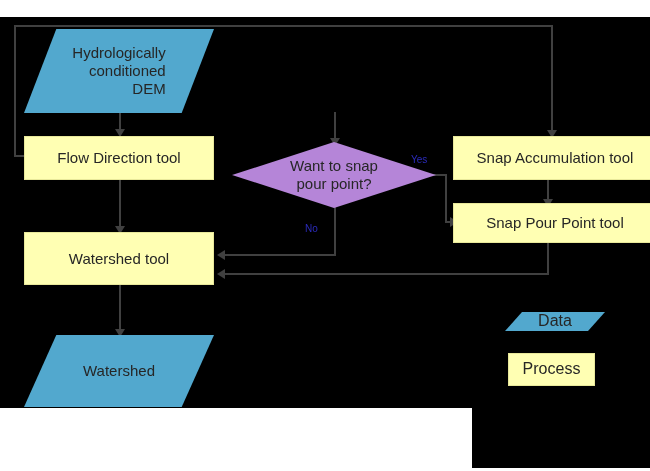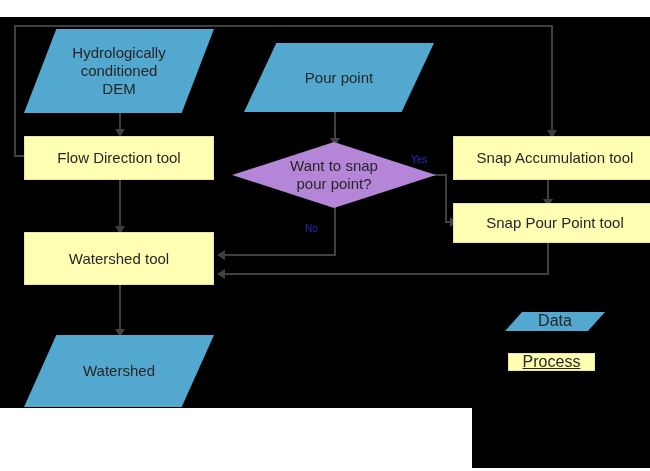--- a/index.html
+++ b/index.html
@@ -33,20 +33,21 @@
   }
   .process {
     background: #FFFFB3;
     border: 1px solid #E8E89A;
     font-size: 15px;
   }
   .data {
     background: #52A8CE;
     font-size: 15px;
     clip-path: polygon(17% 0%, 100% 0%, 83% 100%, 0% 100%);
+    text-align: right;
   }
   .decision {
     background: #B585D8;
     font-size: 15px;
     clip-path: polygon(50% 0%, 100% 50%, 50% 100%, 0% 50%);
   }
   
   .hline, .vline {
     position: absolute;
     background: #404040;
@@ -127,23 +128,20 @@
 
   <div class="vline" style="left:119px; top:285px; height:46px;"></div>
   <div class="arrow arrow-down" style="left:115px; top:329px;"></div>
 
   <div class="node data" style="left:24px; top:29px; width:190px; height:84px;">
     <span>Hydrologically
 conditioned
 DEM</span>
   </div>
 
-  <div class="node data" style="left:244px; top:43px; width:190px; height:69px;">
-    <span>Pour point</span>
-  </div>
 
   <div class="node process" style="left:24px; top:136px; width:190px; height:44px;">
     <span>Flow Direction tool</span>
   </div>
 
   <div class="node process" style="left:453px; top:136px; width:204px; height:44px;">
     <span>Snap Accumulation tool</span>
   </div>
 
   <div class="node decision" style="left:232px; top:142px; width:204px; height:66px;align-items:center;">
@@ -163,18 +161,18 @@
     <span>Watershed</span>
   </div>
 
   <div class="edge-label" style="left:411px; top:155px;">Yes</div>
   <div class="edge-label" style="left:305px; top:224px;text-align:center;">No</div>
 
   <div class="node data legend-item legend-text" style="left:505px; top:312px; width:100px; height:19px;">
     <span>Data</span>
   </div>
 
-  <div class="node process legend-item legend-text" style="left:508px; top:353px; width:87px; height:18px;text-decoration:underline;">
+  <div class="node process legend-item legend-text" style="left:508px; top:353px; width:87px; height:33px;">
     <span>Process</span>
   </div>
 
 
 </div>
 
 </body></html>

